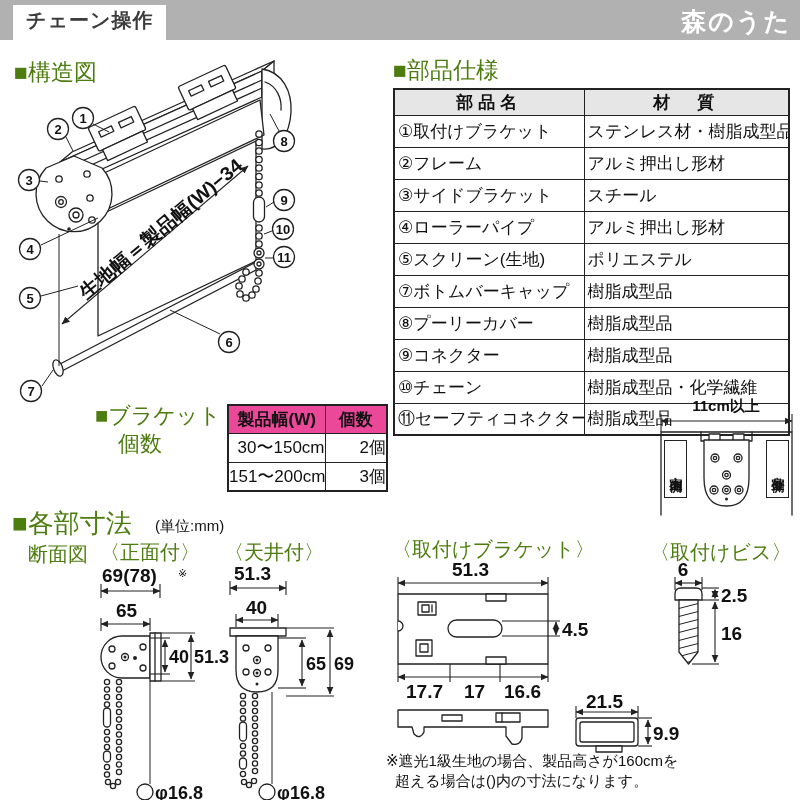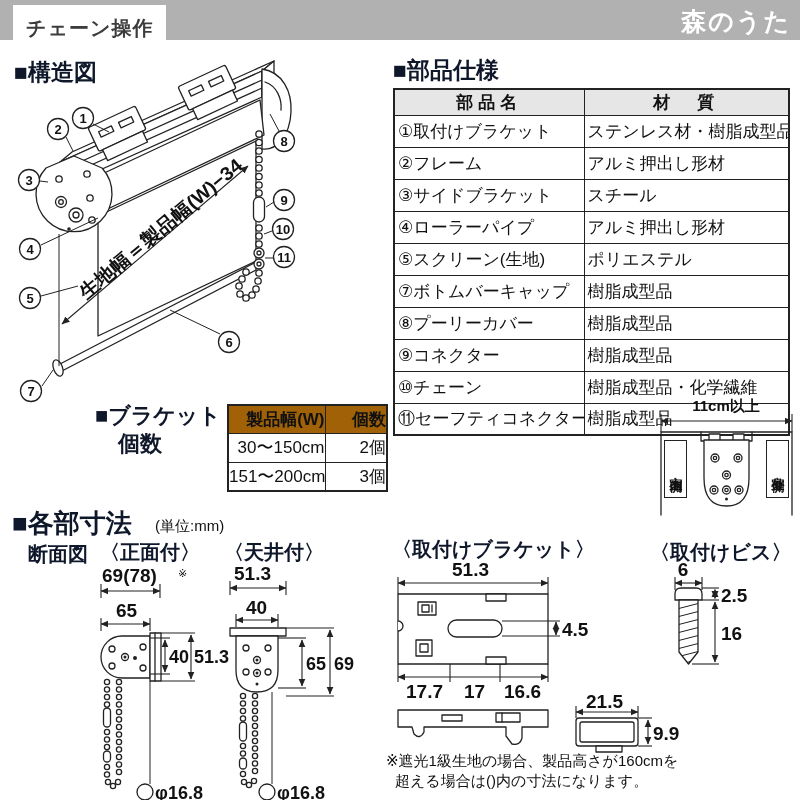--- a/index.html
+++ b/index.html
@@ -1,30 +1,30 @@
 <!DOCTYPE html>
 <html><head>
 <meta charset="utf-8">
 <style>
 *{margin:0;padding:0;box-sizing:border-box}
 html,body{background:#fff}
 body{font-family:"Liberation Sans","DejaVu Sans",sans-serif;color:#111}
 .page{position:relative;width:800px;height:800px;background:#fff;overflow:hidden}
 .topbar{position:absolute;left:0;top:0;width:800px;height:40px;background:#b1b1b1}
-.op-label{position:absolute;left:13px;top:5px;height:38px;line-height:30px;padding:8px 13px;background:#fff;font-size:20px;font-weight:bold;color:#3c3c3c;letter-spacing:1px}
+.op-label{position:absolute;left:13px;top:5px;height:38px;line-height:30px;padding:0 13px;background:#fff;font-size:20px;font-weight:bold;color:#3c3c3c;letter-spacing:1px}
 .brand{position:absolute;right:9px;top:5px;font-size:25px;font-weight:bold;color:#fff;letter-spacing:2px}
-.h{position:absolute;font-weight:bold;color:#0f172a;white-space:nowrap}
+.h{position:absolute;font-weight:normal;color:#4d7c0f;white-space:nowrap}
 .sub{position:absolute;color:#111;white-space:nowrap}
 table{border-collapse:collapse;position:absolute;background:#fff;table-layout:fixed}
 th,td{border:1.5px solid #222;overflow:hidden;white-space:nowrap;vertical-align:middle}
 .parts-table{left:393px;top:88px;width:397px;border:2px solid #222}
 .parts-table th{height:26px;font-size:17px;letter-spacing:5px;background:#e6e6e6;font-weight:bold}
 .parts-table td{height:32px;font-size:17px;padding-left:3px}
 .bracket-table{left:227px;top:404px;width:161px;border:2px solid #222}
-.bracket-table th{height:28px;font-size:17px;background:#a16207;text-align:right;font-weight:bold}
+.bracket-table th{height:28px;font-size:17px;background:#ec4899;text-align:center;font-weight:bold}
 .bracket-table td{height:29px;font-size:17px;text-align:right}
 .vlabel{position:absolute;width:23px;height:58px;border:1.5px solid #222;writing-mode:vertical-rl;text-orientation:upright;font-size:13px;font-weight:bold;display:flex;align-items:center;justify-content:center;background:#fff;letter-spacing:2px}
 .fnote{position:absolute;left:386px;top:751px;font-size:15px;line-height:19.5px;color:#111}
 .fnote .l2{padding-left:9px}
 svg.diag{position:absolute;overflow:visible}
 .ln{stroke:#222;stroke-width:1.3;fill:none;stroke-linejoin:round;stroke-linecap:round}
 .th1{stroke:#222;stroke-width:1;fill:none}
 .wh{stroke:#222;stroke-width:1.3;fill:#fff;stroke-linejoin:round}
 .dim{stroke:#222;stroke-width:1.1;fill:none;marker-start:url(#ah);marker-end:url(#ah)}
 .tk{stroke:#222;stroke-width:1.1;fill:none}

